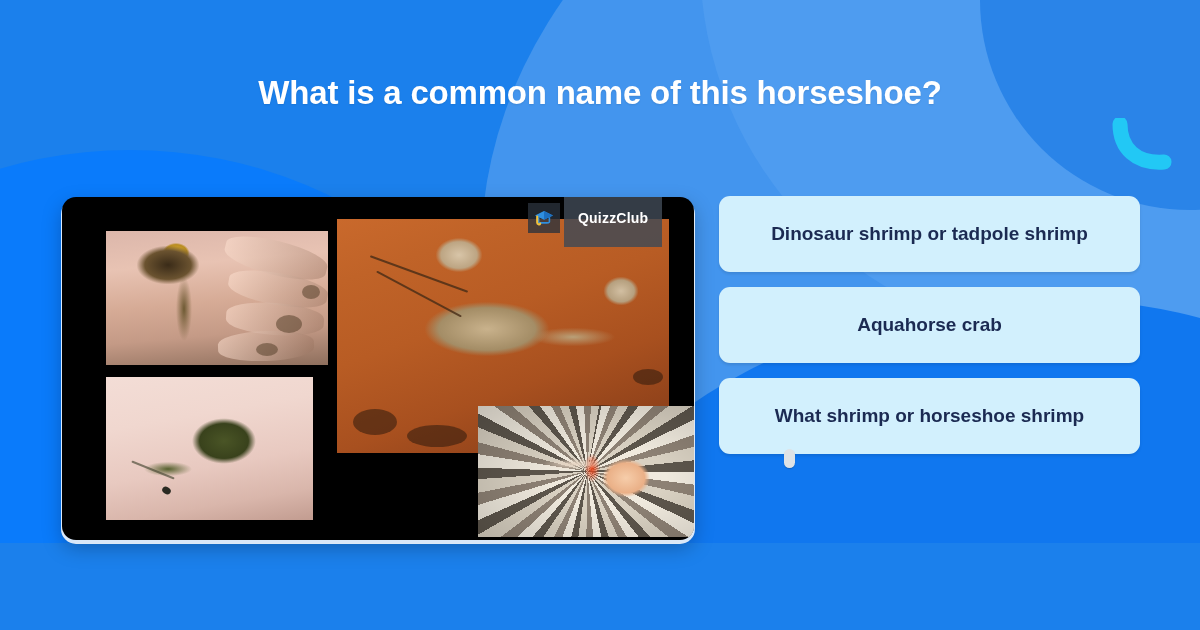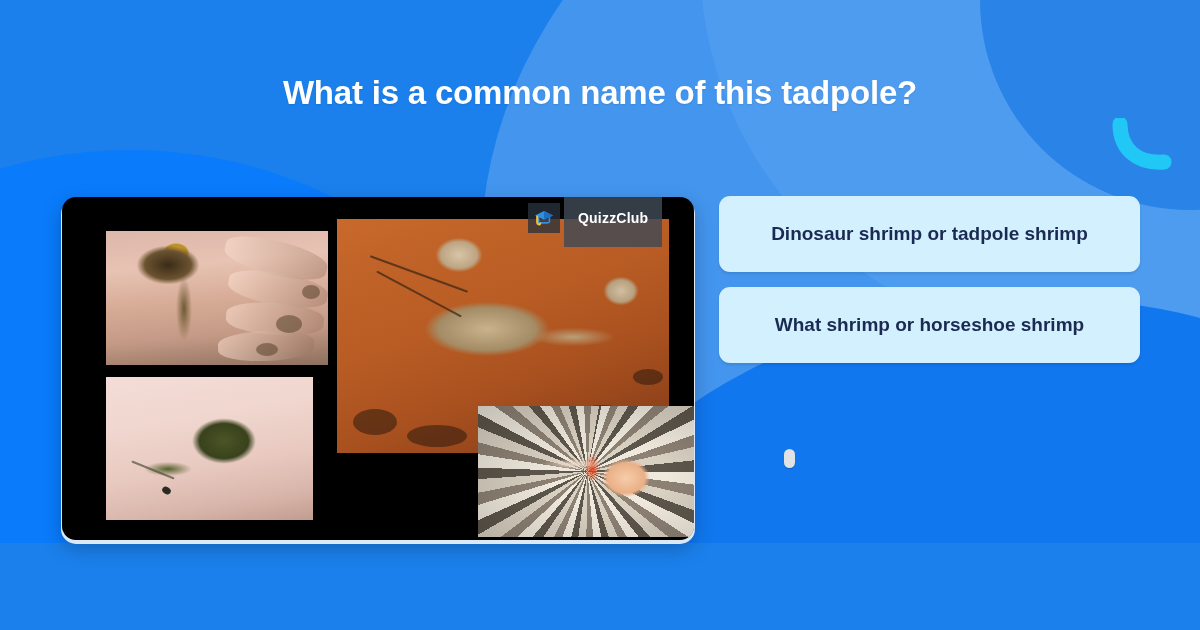--- a/index.html
+++ b/index.html
@@ -150,21 +150,21 @@
   <div class="bg-dark-blob-bl"></div>
   <div class="bg-dark-blob-br"></div>
   <div class="bg-strip-bottom"></div>
 
   <div class="bg-swoosh">
     <svg width="62" height="54" viewBox="0 0 62 54">
       <path d="M8 6 C8 30, 24 46, 52 44" stroke="#22c8f5" stroke-width="15" stroke-linecap="round" fill="none"></path>
     </svg>
   </div>
 
-  <div class="title">What is a common name of this tadpole?</div>
+  <div class="title">What is a common name of this horseshoe?</div>
 
   <div class="panel">
 
     <div class="ph ph1">
       <div class="finger f1"></div>
       <div class="finger f2"></div>
       <div class="finger f3"></div>
       <div class="finger f4"></div>
       <div class="mud m1"></div>
       <div class="mud m2"></div>
@@ -204,19 +204,22 @@
       </div>
     </div>
 
   </div>
 
   <div class="answers">
     <div class="answer">
       <span>Dinosaur shrimp or tadpole shrimp</span>
     </div>
     <div class="answer">
+      <span>Aquahorse crab</span>
+    </div>
+    <div class="answer">
       <span>What shrimp or horseshoe shrimp</span>
     </div>
   </div>
 
   <div class="cursor-pill"></div>
 
 </div>
 
 </body></html>

